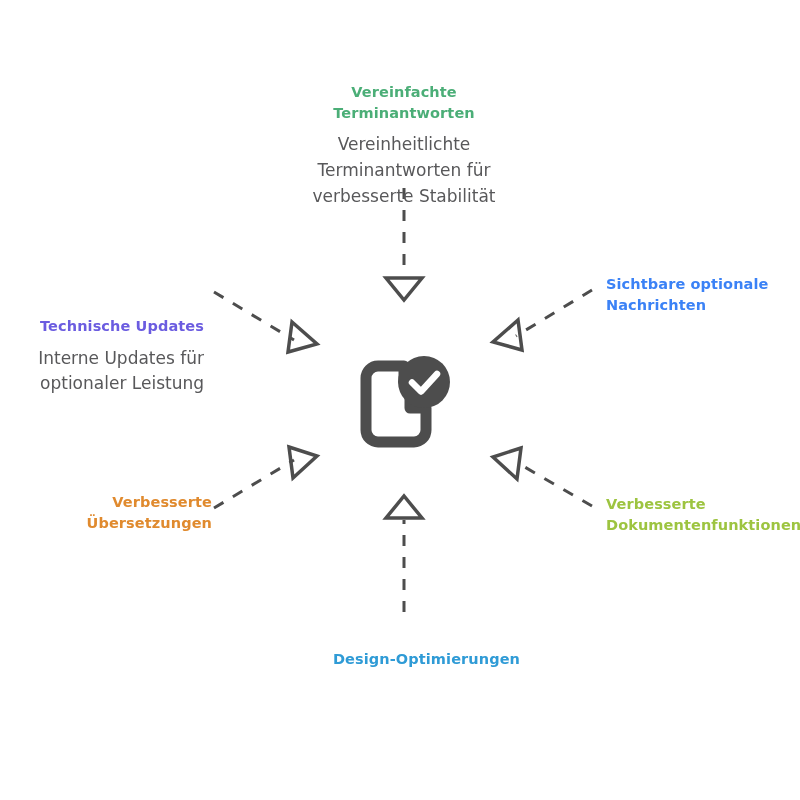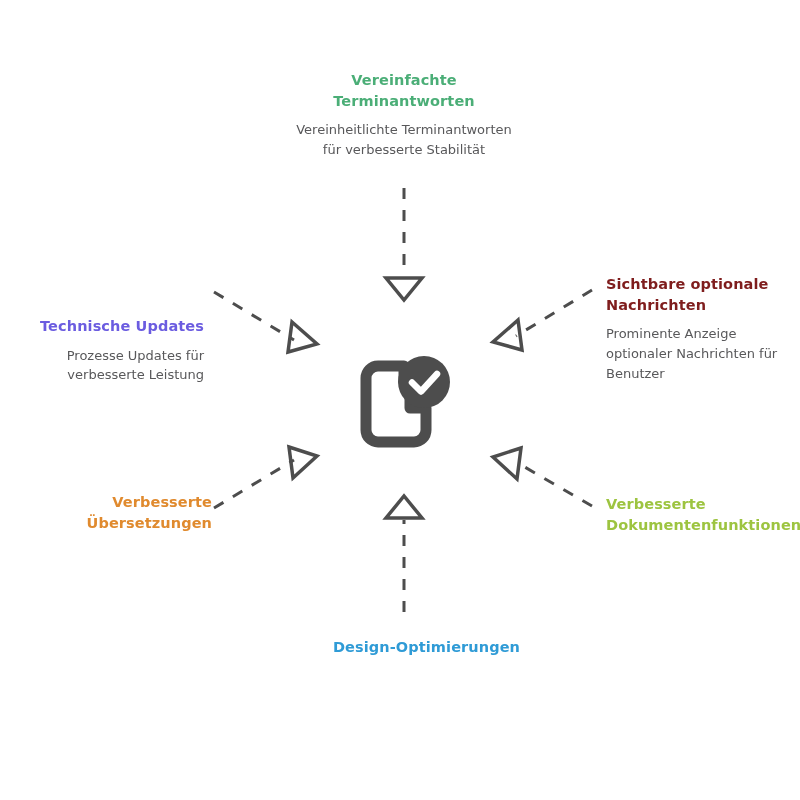--- a/index.html
+++ b/index.html
@@ -30,28 +30,28 @@
     box-sizing: border-box;
   }
   .node-title {
     font-weight: bold;
     font-size: 14.5px;
     line-height: 1.42;
     letter-spacing: 0.1px;
     margin: 0 0 9px 0;
   }
   .node-desc {
-    font-size: 13px;
+    font-size: 17px;
     line-height: 1.52;
     color: #58585A;
     margin: 0;
   }
   .align-left   { text-align: left; }
   .align-right  { text-align: right; }
-  .align-center { text-align: center; }
+  .align-center { text-align: center; margin-top: 12px; }
 
   
   #node-top          { left: 288px; top: 70px;  width: 232px; }
   #node-top-left     { left: 4px;   top: 276px; width: 200px; }
   #node-top-right    { left: 606px; top: 274px; width: 192px; }
   #node-bottom-left  { left: 26px;  top: 492px; width: 186px; }
   #node-bottom-right { left: 606px; top: 494px; width: 192px; }
   #node-bottom       { left: 288px; top: 637px; width: 232px; text-align: right; }
 
   #center-icon {
@@ -108,26 +108,25 @@
     <path d="M 60 30.5 L 69 39.5 L 85 22" fill="none" stroke="#ffffff" stroke-width="6.5" stroke-linecap="round" stroke-linejoin="round"></path>
   </svg>
 
   <div class="node align-center" id="node-top">
     <p class="node-title" style="color: rgb(75, 174, 119);">Vereinfachte Terminantworten</p>
     <p class="node-desc">Vereinheitlichte Terminantworten für verbesserte Stabilität</p>
   </div>
 
   <div class="node align-right" id="node-top-left">
     <p class="node-title" style="color: rgb(107, 92, 224); margin-top: 40px;">Technische Updates</p>
-    <p class="node-desc">Prozesse Updates für verbesserte Leistung</p>
+    <p class="node-desc">Interne Updates für optionaler Leistung</p>
   </div>
 
   <div class="node align-left" id="node-top-right">
-    <p class="node-title" style="color: #7f1d1d;">Sichtbare optionale Nachrichten</p>
-    <p class="node-desc">Prominente Anzeige optionaler Nachrichten für Benutzer</p>
+    <p class="node-title" style="color: #3b82f6;">Sichtbare optionale Nachrichten</p>
   </div>
 
   <div class="node align-right" id="node-bottom-left">
     <p class="node-title" style="color: rgb(224, 138, 46);">Verbesserte Übersetzungen</p>
   </div>
 
   <div class="node align-left" id="node-bottom-right">
     <p class="node-title" style="color: rgb(157, 196, 64);">Verbesserte Dokumentenfunktionen</p>
   </div>
 

